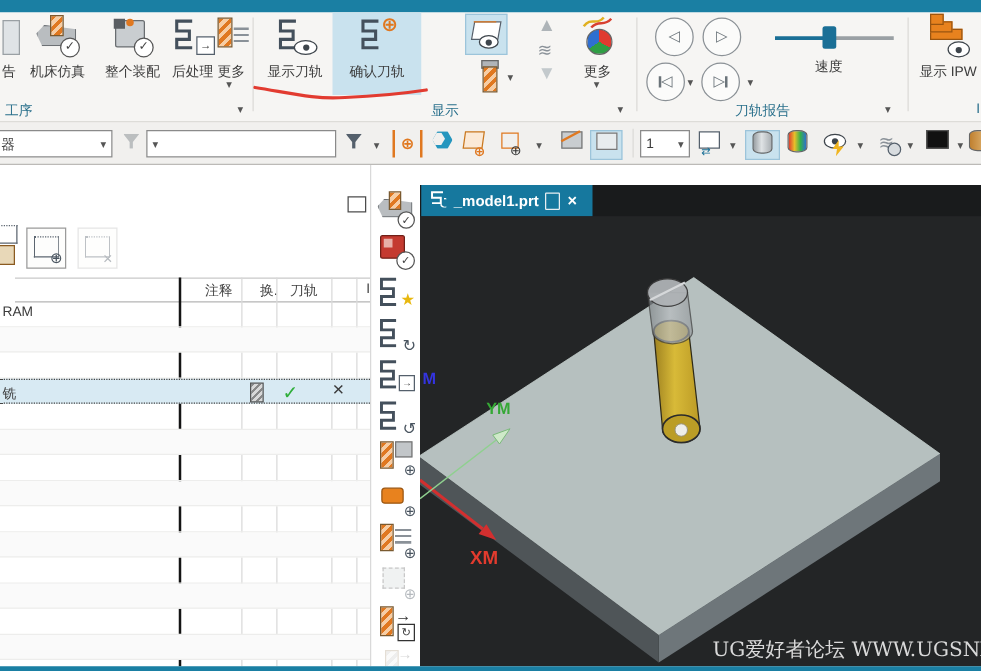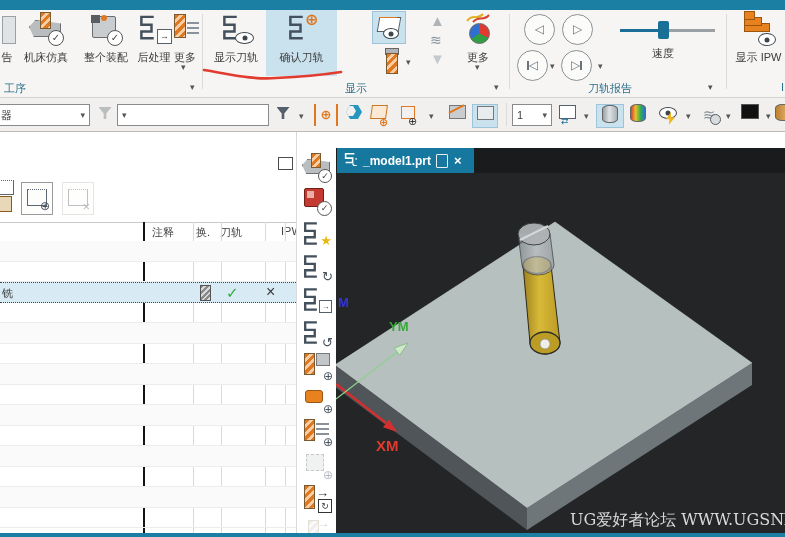--- a/index.html
+++ b/index.html
@@ -63,21 +63,21 @@
   .cylrb{display:inline-block;width:14px;height:16px;border-radius:7px/4px;
        background:linear-gradient(90deg,#e03b30,#e8c02a,#35b04a,#2f6fd0);border:1px solid #666}
   .blacksq{display:inline-block;width:16px;height:13px;background:#111;border:1px solid #555}
   .bolt{display:inline-block;width:9px;height:13px;background:#f0b41e;
         clip-path:polygon(55% 0,0 55%,40% 55%,30% 100%,100% 40%,55% 40%)}
   
   #navpanel{left:0;top:132px;width:296px;height:401px;background:#fff}
   .winbtn{position:absolute;width:30px;height:31px;border:1px solid #9a9a9a;background:#fdfdfc}
   .winicon{position:absolute;left:5px;top:6px;width:18px;height:15px;border:1.6px solid #5c6670;border-top-style:dotted}
   .badge{position:absolute;font-size:11px;color:#4a5560;background:transparent;line-height:1}
-  #navhdr{position:absolute;left:0;top:90px;width:296px;height:18px;border-top:1px solid #c9c9c9;border-bottom:1px solid #b5b5b5;font-size:11px;color:#444}
+  #navhdr{position:absolute;left:12px;top:90px;width:296px;height:18px;border-top:1px solid #c9c9c9;border-bottom:1px solid #b5b5b5;font-size:11px;color:#444}
   .hcell{position:absolute;top:2px}
   .vline{position:absolute;top:90px;bottom:0;width:1px;background:#dadada}
   .vline.black{width:2px;background:#141414}
   #nav-rows{position:absolute;left:0;top:109px;right:0;bottom:0}
   .nrow{position:relative;height:19.5px;border-bottom:1px solid #ededec;font-size:11px}
   .nrow.alt{background:#fafafa}
   .nrow.sel{background:#d8eaf3;border-top:1px dotted #444;border-bottom:1px dotted #444;height:18.5px}
   .nname{position:absolute;left:2px;top:3px;white-space:nowrap}
   .tooliconb{position:absolute;left:200px;top:2px;width:9px;height:14px;border:1px solid #555;
          background:repeating-linear-gradient(135deg,#888 0 2px,#d8d8d8 2px 4px)}
@@ -312,20 +312,23 @@
         <span class="hcell" style="left: 196px;">换.</span>
         <span class="hcell" style="left: 220px;">刀轨</span>
         <span class="hcell" style="left: 281px;">IPW</span>
       </div>
     <span class="vline black" style="left:143px"></span>
     <span class="vline" style="left:193px"></span>
     <span class="vline" style="left:221px"></span>
     <span class="vline" style="left:265px"></span>
     <span class="vline" style="left:285px"></span>
     <div id="nav-rows">
+        <div class="nrow">
+          <span class="nname">RAM</span>
+        </div>
         <div class="nrow alt">
           <span class="nname"></span>
         </div>
         <div class="nrow">
           <span class="nname"></span>
         </div>
         <div class="nrow alt sel">
           <span class="nname">铣</span>
           <span class="tooliconb"></span>
           <span class="ncheck">✓</span>

